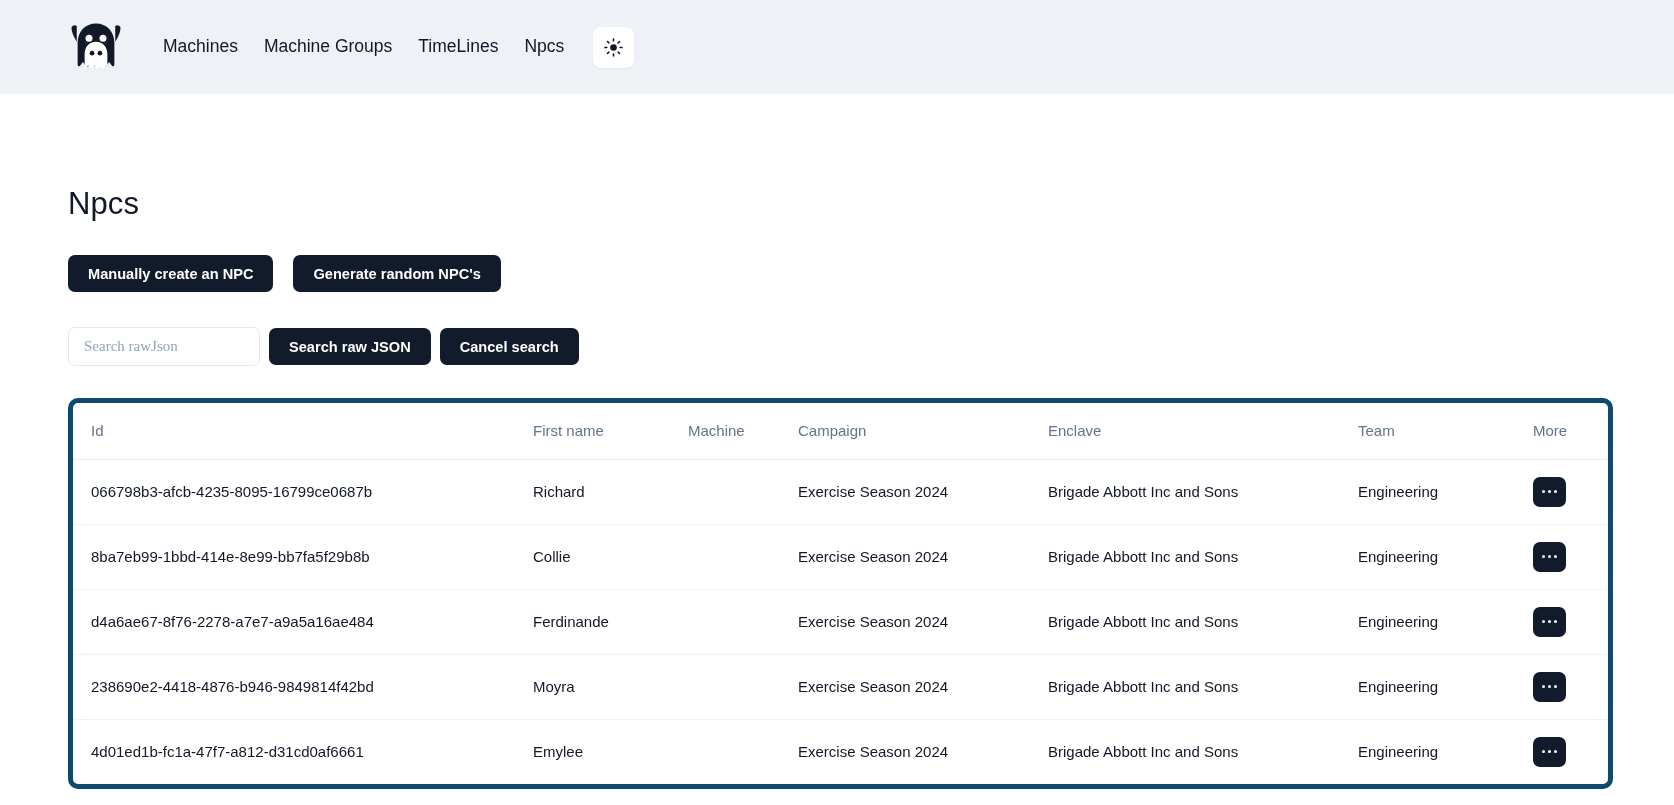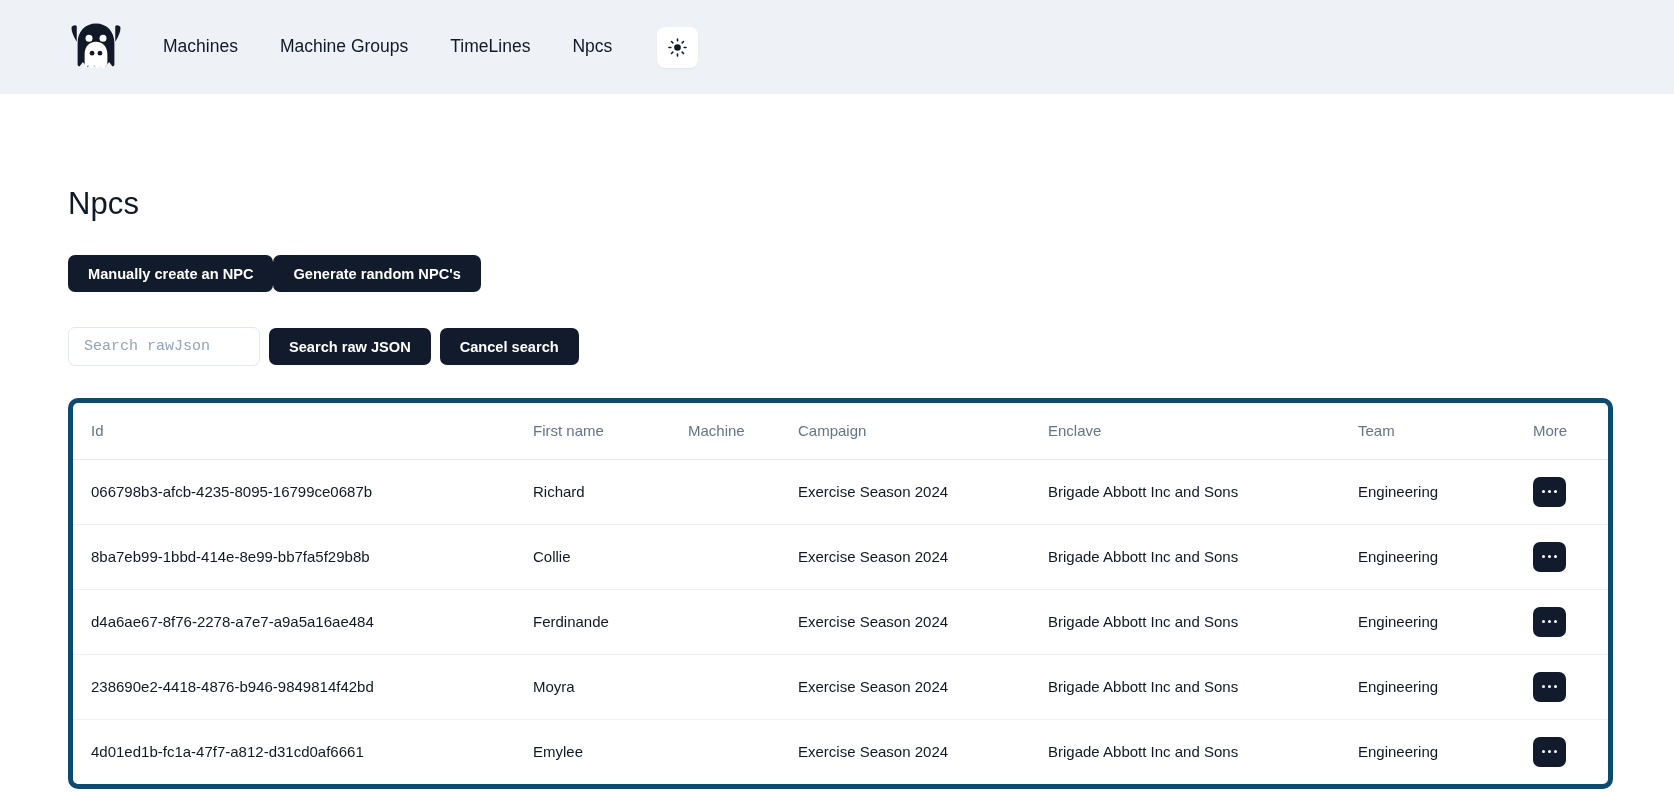--- a/index.html
+++ b/index.html
@@ -27,21 +27,21 @@
     width: 56px;
     height: 56px;
     flex: 0 0 auto;
     margin-right: 26px;
     display: block;
   }
 
   .nav-links {
     display: flex;
     align-items: center;
-    gap: 16px;
+    gap: 0;
   }
 
   .nav-link {
     font-size: 17.5px;
     color: #111827;
     text-decoration: none;
     padding: 0 13px;
     line-height: 1;
     white-space: nowrap;
     cursor: pointer;
@@ -69,21 +69,21 @@
   .page-title {
     font-size: 31px;
     font-weight: 400;
     color: #111827;
     margin-top: 92px;
     letter-spacing: 0.1px;
   }
 
   .action-row {
     display: flex;
-    gap: 0;
+    gap: 20px;
     margin-top: 33px;
   }
 
   .btn-dark {
     background: #121b2b;
     color: #ffffff;
     border: none;
     border-radius: 7px;
     font-size: 14.6px;
     font-weight: bold;
@@ -101,21 +101,21 @@
     margin-top: 35px;
   }
 
   .search-input {
     width: 192px;
     height: 39px;
     border: 1px solid #e2e8f0;
     border-radius: 7px;
     padding: 0 15px;
     font-size: 15px;
-    font-family: Liberation Mono, monospace;
+    font-family: Liberation Serif, serif;
     color: #111827;
     background: #ffffff;
     outline: none;
   }
   .search-input::placeholder { color: #94a3b8; }
 
   
   .table-wrap {
     margin-top: 32px;
     border: 5px solid #0c4a6e;

